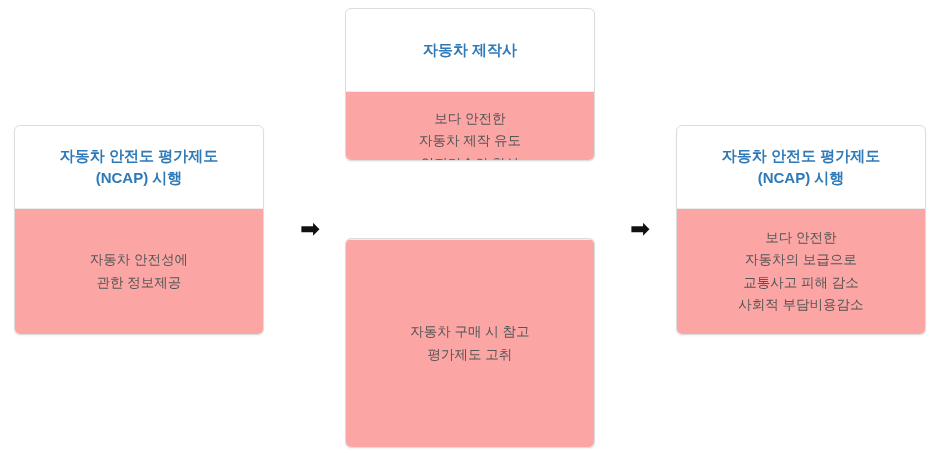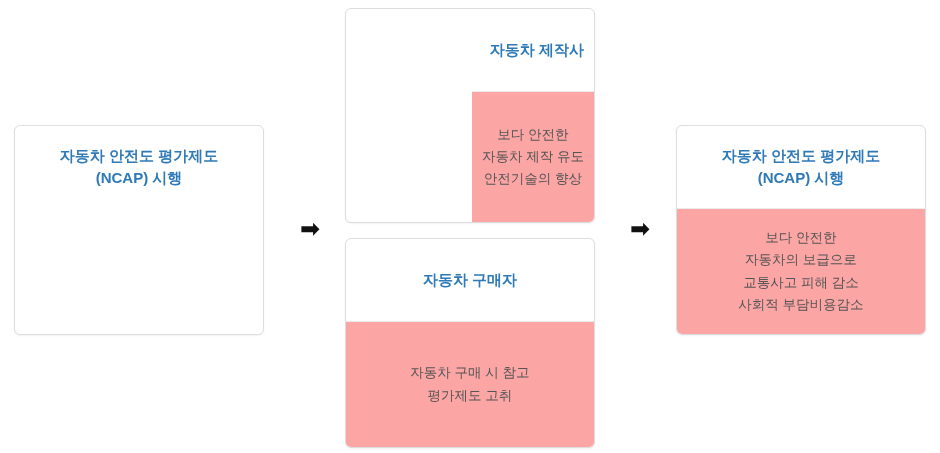--- a/index.html
+++ b/index.html
@@ -46,21 +46,21 @@
     align-items: center;
     justify-content: center;
     text-align: center;
     color: #555555;
     font-size: 13.5px;
     line-height: 1.65;
     white-space: pre-line;
     padding: 16px 10px;
   }
   #box-left   { left: 14px;  top: 125px; width: 250px; height: 210px; }
-  #box-maker  { left: 345px; top: 8px;   width: 250px; height: 215px; align-items: flex-end; }
+  #box-maker  { left: 345px; top: 8px;   width: 250px; height: 153px; }
   #box-buyer  { left: 345px; top: 238px; width: 250px; height: 210px; }
   #box-result { left: 676px; top: 125px; width: 250px; height: 210px; }
   .arrow {
     position: absolute;
     width: 40px;
     height: 30px;
     display: flex;
     align-items: center;
     justify-content: center;
     color: #111111;
@@ -72,33 +72,34 @@
   #arrow-2 { left: 620px; top: 214px; }
 </style>
 </head>
 <body>
 
 <div class="diagram">
 
   <div class="box" id="box-left">
     <div class="box-title">자동차 안전도 평가제도
 (NCAP) 시행</div>
+    <div class="box-body">자동차 안전성에
+관한 정보제공</div>
   </div>
 
   <div class="arrow" id="arrow-1">➡</div>
 
   <div class="box" id="box-maker">
     <div class="box-title">자동차 제작사</div>
     <div class="box-body">보다 안전한
 자동차 제작 유도
 안전기술의 향상</div>
   </div>
 
   <div class="box" id="box-buyer">
-    <div class="box-title">자동차 구매자</div>
     <div class="box-body">자동차 구매 시 참고
 평가제도 고취</div>
   </div>
 
   <div class="arrow" id="arrow-2">➡</div>
 
   <div class="box" id="box-result">
     <div class="box-title">자동차 안전도 평가제도
 (NCAP) 시행</div>
     <div class="box-body">보다 안전한

